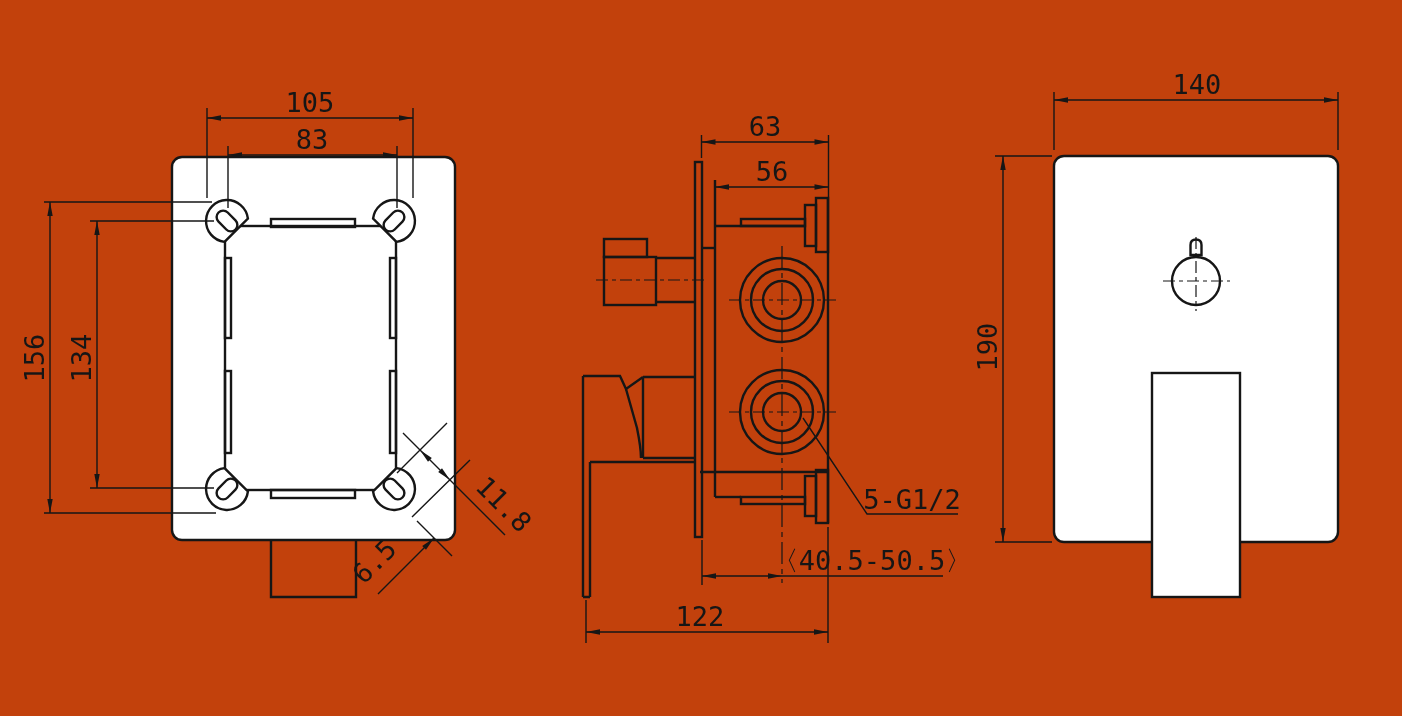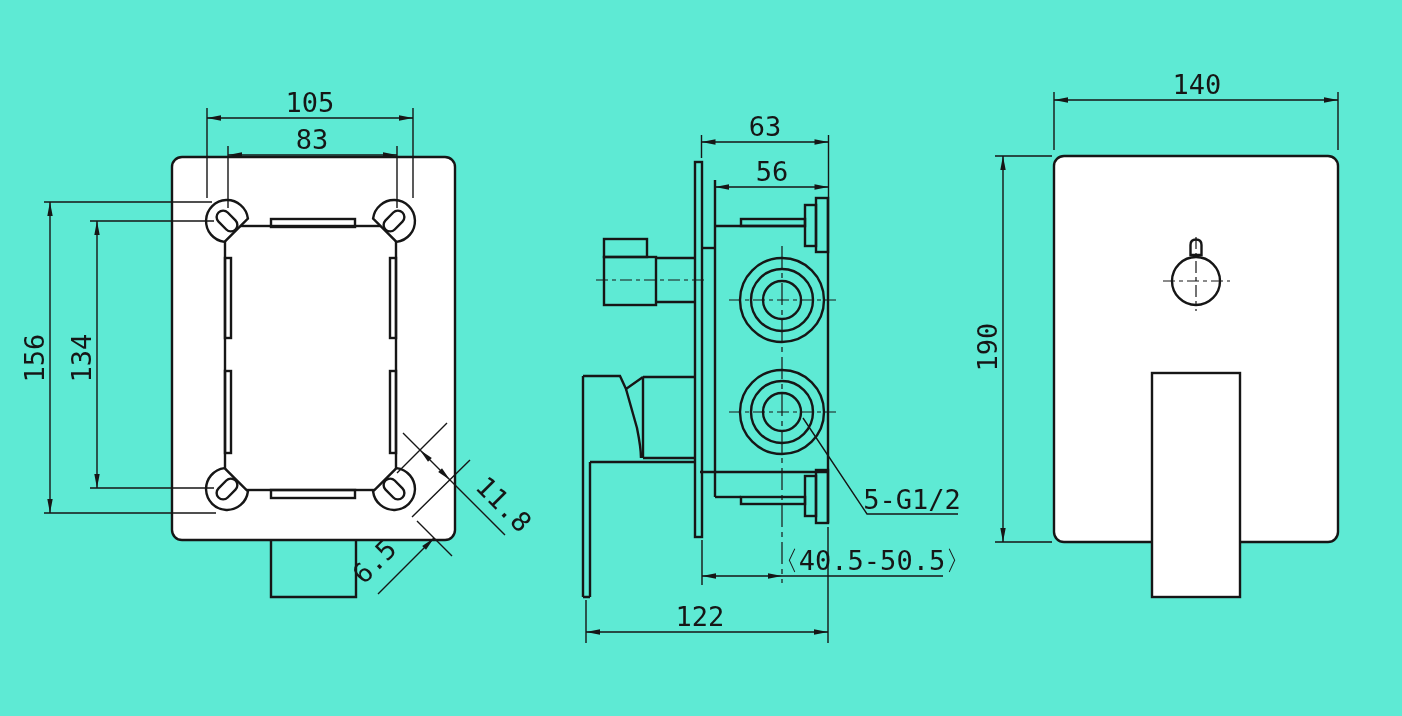--- a/index.html
+++ b/index.html
@@ -1,16 +1,16 @@
 <!DOCTYPE html>
 <html><head>
 <meta charset="utf-8">
 <style>
   html,body{margin:0;padding:0;background:#fff;}
-  .page{width:1402px;height:716px;background:#5eead4;position:relative;font-family:"DejaVu Sans Mono",monospace;}
+  .page{width:1402px;height:716px;background:#c2410c;position:relative;font-family:"DejaVu Sans Mono",monospace;}
   svg{display:block;}
   .obj{stroke:#161616;stroke-width:2.4;fill:none;stroke-linejoin:miter;}
   .objf{stroke:#161616;stroke-width:2.4;fill:#ffffff;stroke-linejoin:miter;}
   .dln{stroke:#161616;stroke-width:1.4;fill:none;}
   .cl{stroke:#161616;stroke-width:1.2;fill:none;stroke-dasharray:22 5 5 5;}
   .cls{stroke:#161616;stroke-width:1.2;fill:none;stroke-dasharray:12 4 4 4;}
   .arw{fill:#161616;stroke:none;}
   text.dim{font-family:"DejaVu Sans Mono",monospace;font-size:27px;fill:#161616;text-anchor:middle;}
 </style>
 </head>

